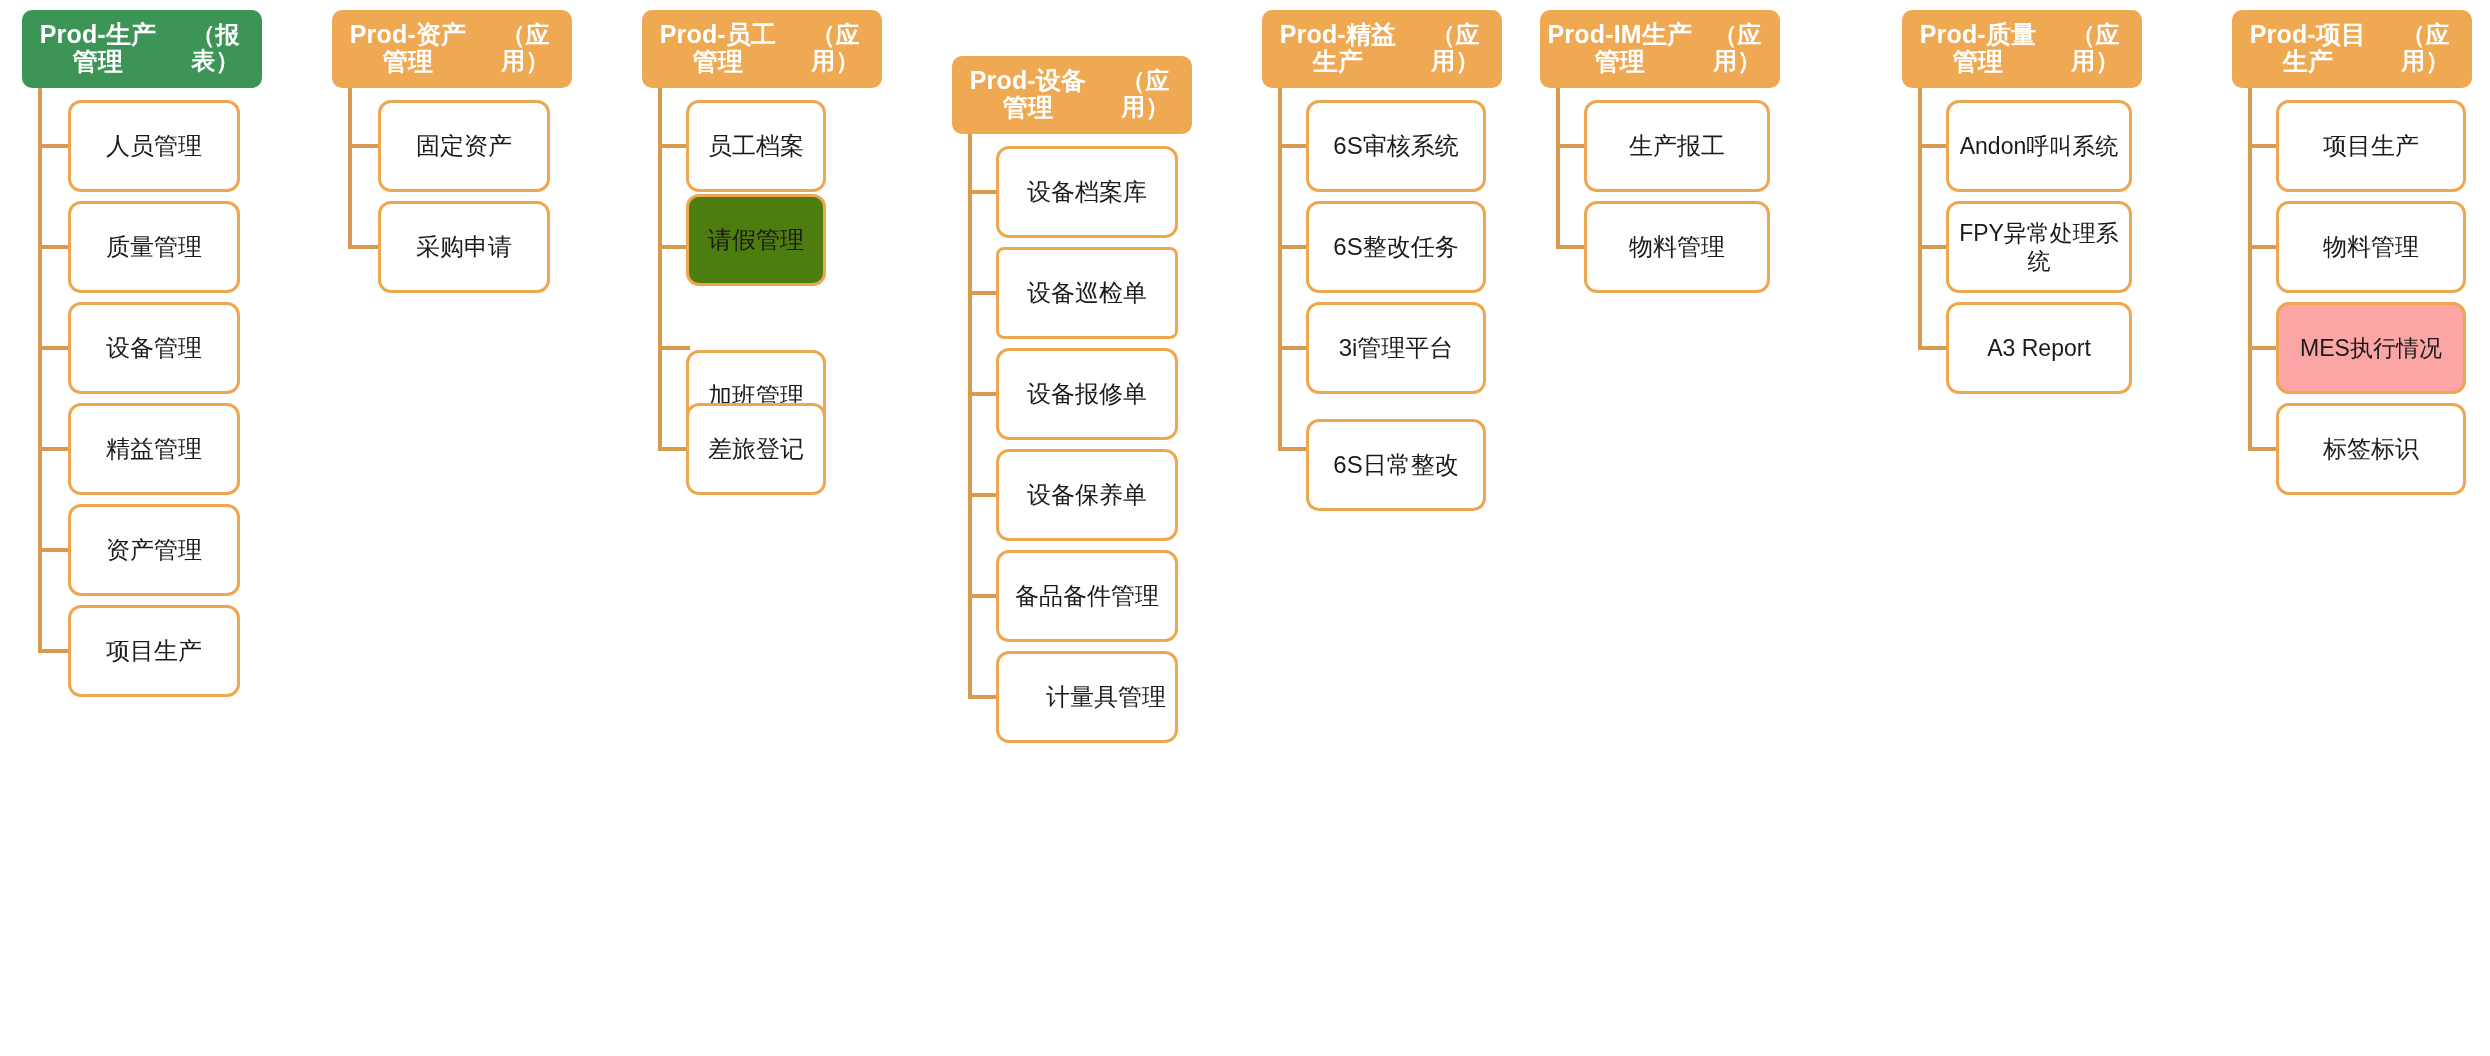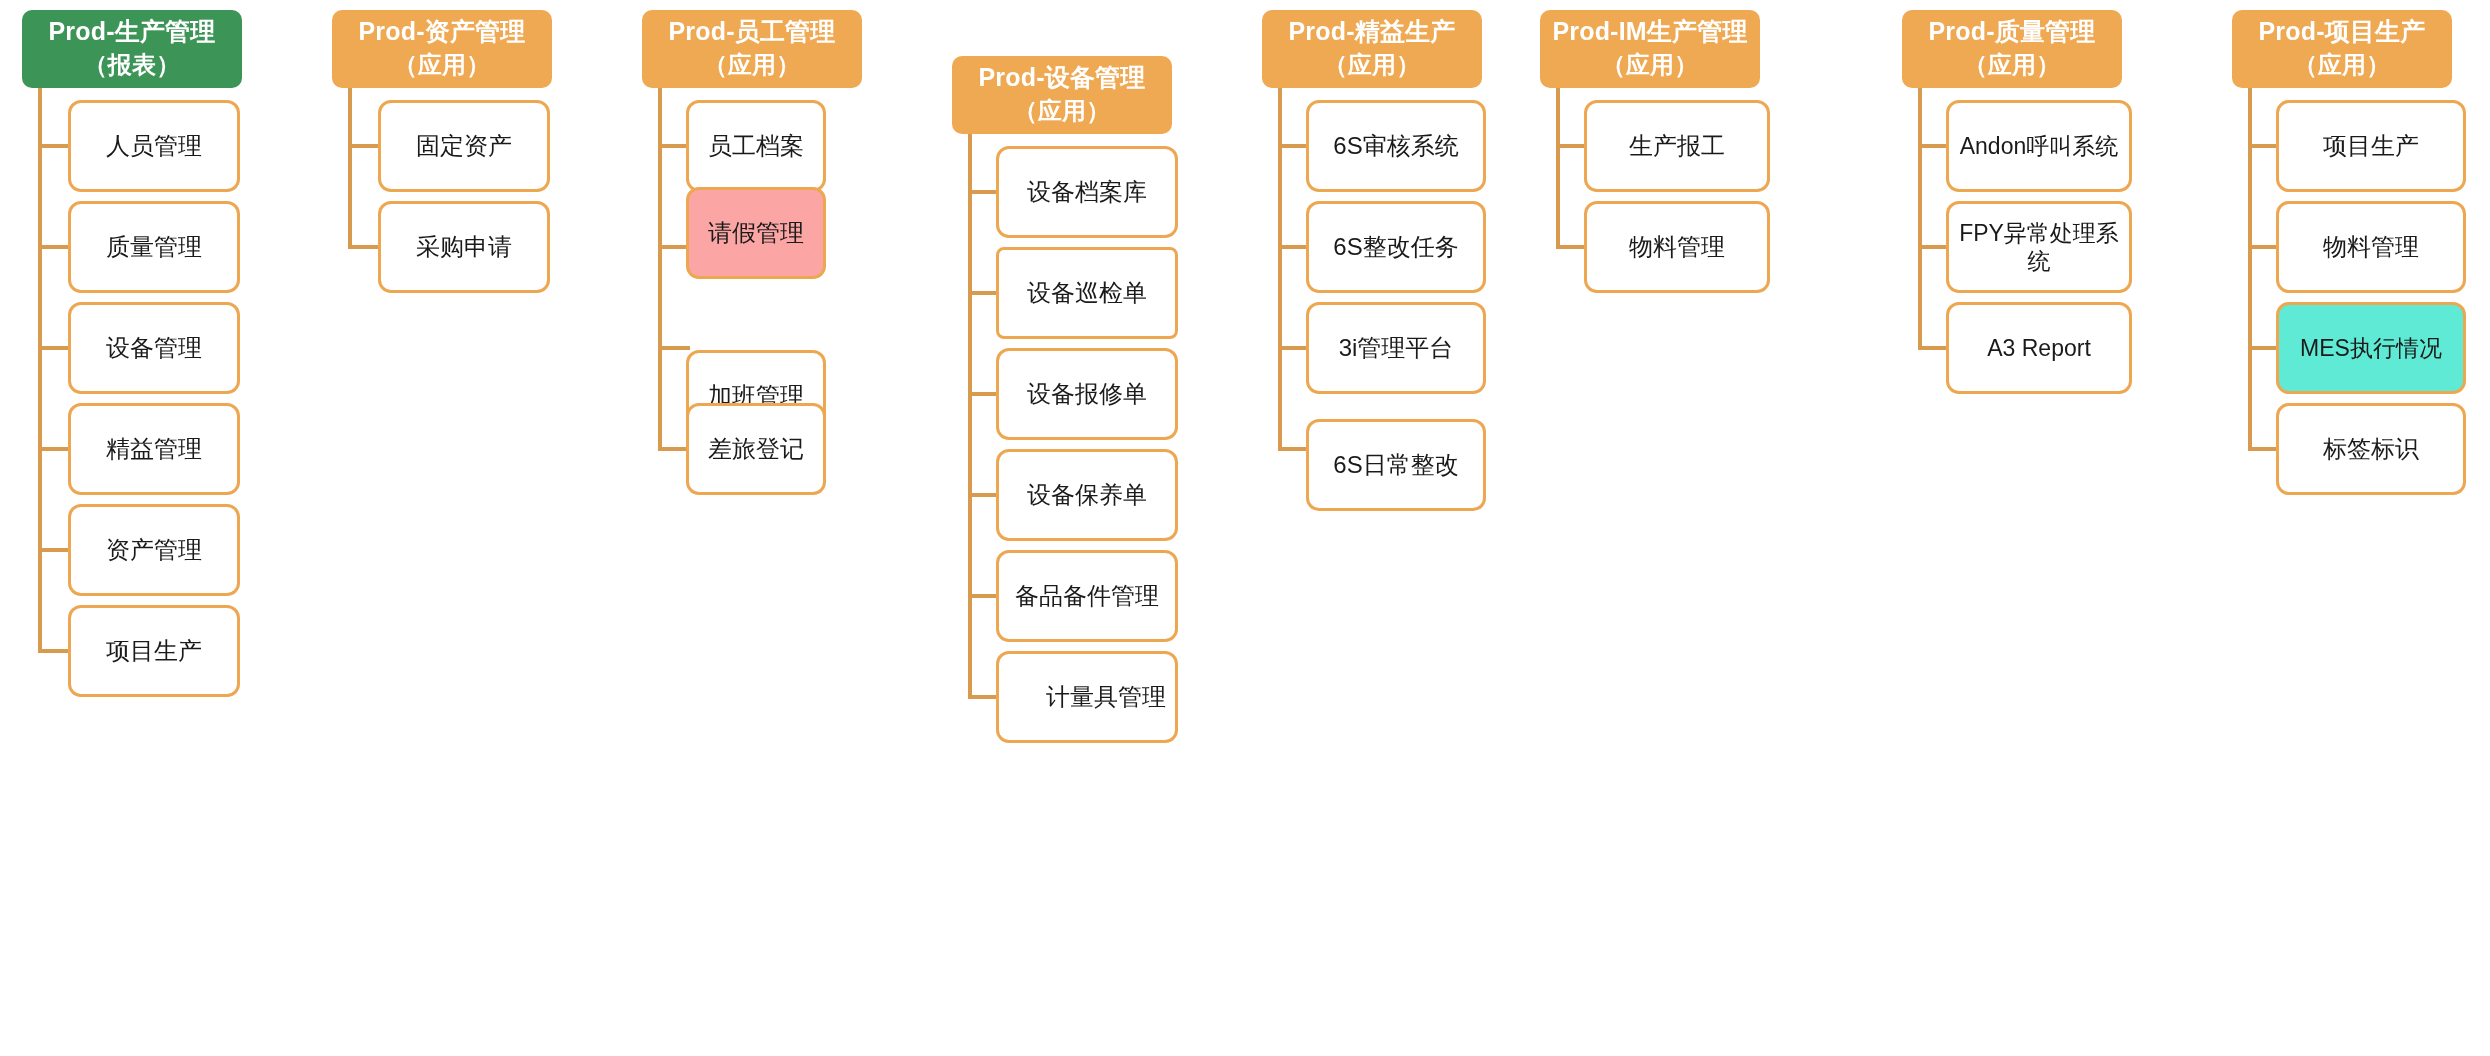--- a/index.html
+++ b/index.html
@@ -28,25 +28,24 @@
     top: 0;
     width: 300px;
     height: 1056px;
   }
 
   
   .root-node {
     position: absolute;
     top: 10px;
     left: 22px;
-    width: 220px;
+    width: 240px;
     min-height: 78px;
     border-radius: 10px;
     display: flex;
-    flex-direction: column;
     align-items: center;
     justify-content: center;
     gap: 7px;
     color: #ffffff;
     font-weight: bold;
     font-size: 25px;
     line-height: 1.08;
     letter-spacing: 0.2px;
     padding: 8px 6px 10px 6px;
     text-align: center;
@@ -138,21 +137,21 @@
     </div>
     <div class="column col-c3" style="left: 620px;">
       <div class="root-node root-orange">
         <div class="root-title">Prod-员工管理</div>
         <div class="root-sub">（应用）</div>
       </div>
       <div class="spine" style="top: 88px; height: 361px; background: rgb(215, 154, 78);"></div>
       <div class="elbow" style="top: 144px; background: rgb(215, 154, 78);"></div>
       <div class="leaf" style="top: 100px; border-color: rgb(237, 167, 81); background: rgb(255, 255, 255); color: rgb(26, 26, 26);">员工档案</div>
       <div class="elbow" style="top: 245px; background: rgb(215, 154, 78);"></div>
-      <div class="leaf" style="top: 187px; border-color: rgb(237, 167, 81); background: #fca5a5; color: rgb(26, 26, 26);">请假管理</div>
+      <div class="leaf" style="top: 194px; border-color: rgb(237, 167, 81); background: #4d7c0f; color: rgb(26, 26, 26);">请假管理</div>
       <div class="elbow" style="top: 346px; background: rgb(215, 154, 78);"></div>
       <div class="leaf" style="top: 314px; border-color: rgb(237, 167, 81); background: rgb(255, 255, 255); color: rgb(26, 26, 26); margin-top: 36px;">加班管理</div>
       <div class="elbow" style="top: 447px; background: rgb(215, 154, 78);"></div>
       <div class="leaf" style="top: 403px; border-color: rgb(237, 167, 81); background: rgb(255, 255, 255); color: rgb(26, 26, 26);">差旅登记</div>
     </div>
     <div class="column col-c4" style="left: 930px; margin-top: 46px;">
       <div class="root-node root-orange">
         <div class="root-title">Prod-设备管理</div>
         <div class="root-sub">（应用）</div>
       </div>
@@ -213,17 +212,17 @@
       <div class="root-node root-orange">
         <div class="root-title">Prod-项目生产</div>
         <div class="root-sub">（应用）</div>
       </div>
       <div class="spine" style="top: 88px; height: 361px; background: rgb(215, 154, 78);"></div>
       <div class="elbow" style="top: 144px; background: rgb(215, 154, 78);"></div>
       <div class="leaf" style="top: 100px; border-color: rgb(237, 167, 81); background: rgb(255, 255, 255); color: rgb(26, 26, 26);">项目生产</div>
       <div class="elbow" style="top: 245px; background: rgb(215, 154, 78);"></div>
       <div class="leaf" style="top: 201px; border-color: rgb(237, 167, 81); background: rgb(255, 255, 255); color: rgb(26, 26, 26);">物料管理</div>
       <div class="elbow" style="top: 346px; background: rgb(215, 154, 78);"></div>
-      <div class="leaf wide-text" style="top: 302px; border-color: rgb(237, 167, 81); background: #5eead4; color: rgb(26, 26, 26);">MES执行情况</div>
+      <div class="leaf wide-text" style="top: 302px; border-color: rgb(237, 167, 81); background: #fca5a5; color: rgb(26, 26, 26);">MES执行情况</div>
       <div class="elbow" style="top: 447px; background: rgb(215, 154, 78);"></div>
       <div class="leaf" style="top: 403px; border-color: rgb(237, 167, 81); background: rgb(255, 255, 255); color: rgb(26, 26, 26);">标签标识</div>
     </div>
   </div>
 
 </body></html>

